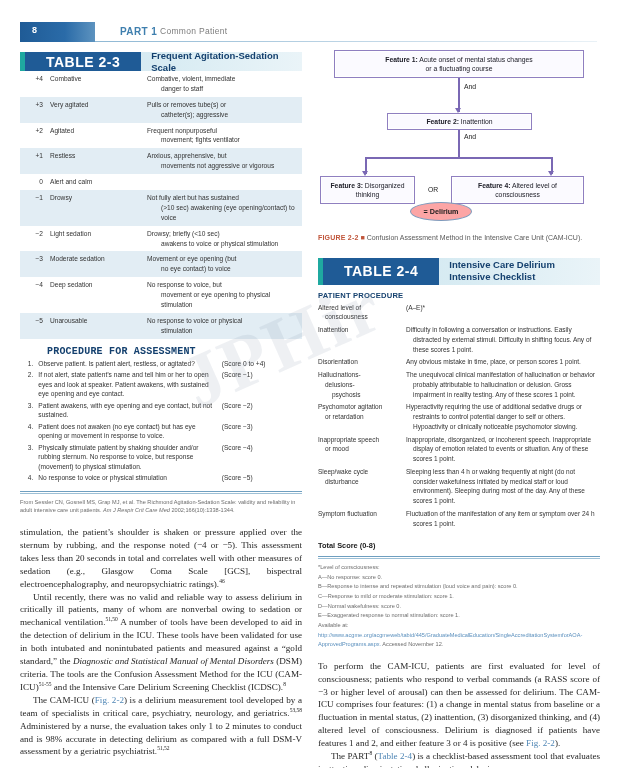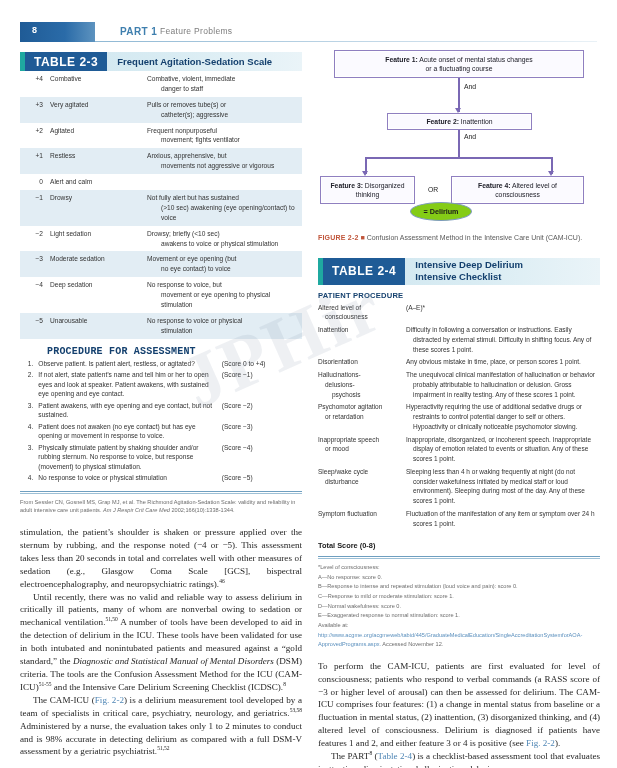--- a/index.html
+++ b/index.html
@@ -46,23 +46,23 @@
   .tbl-head {
     position: relative; height: 19px;
     background: linear-gradient(to right, #cfe6ef 0%, #d9ecf3 55%, #eaf4f8 100%);
     display: flex; align-items: stretch;
   }
   .tbl-head.two { height: 27px; }
   .tbl-accent { width: 5px; background: #1fa9a0; flex: 0 0 5px; }
   .tbl-num {
     background: #1f5b96; color: #fff;
     font-family: "Liberation Sans", sans-serif;
-    font-size: 12px; font-weight: bold; letter-spacing: .5px;
+    font-size: 14px; font-weight: bold; letter-spacing: .5px;
     display: flex; align-items: center; justify-content: center;
-    padding: 0 9px; flex: 0 0 auto;
+    padding: 0 21px; flex: 0 0 auto;
   }
   .tbl-title {
     font-family: "Liberation Sans", sans-serif;
     font-size: 9.5px; font-weight: bold; color: #14406e;
     display: flex; align-items: center;
     padding-left: 10px; line-height: 1.25;
   }
 
   
   .rass { width: 100%; border-collapse: collapse; margin-top: 0; }
@@ -139,21 +139,21 @@
   }
   .arrow {
     position: absolute; width: 0; height: 0;
     border-left: 3.5px solid transparent;
     border-right: 3.5px solid transparent;
     border-top: 5px solid #7a68b4;
   }
   .fellipse {
     position: absolute;
     border: 1.4px solid #7d9bbd;
-    background: #84cc16;
+    background: #fca5a5;
     border-radius: 50%;
     font-family: "Liberation Sans", sans-serif;
     font-size: 7.2px; font-weight: bold; color: #1b1b1b;
     display: flex; align-items: center; justify-content: center;
   }
   .fig-cap {
     font-family: "Liberation Sans", sans-serif;
     font-size: 7px; color: #5a5a5a; line-height: 1.5;
     text-align: justify; margin-top: 6px;
   }
@@ -199,21 +199,21 @@
     white-space: nowrap;
   }
 </style>
 </head>
 <body>
 
 <div class="runhead">
   <div class="runhead-tab"></div>
   <div class="runhead-page">8</div>
   <div class="runhead-part">PART 1</div>
-  <div class="runhead-sect">Feature Problems</div>
+  <div class="runhead-sect">Common Patient</div>
   <div class="runhead-rule"></div>
 </div>
 
 <div class="col-left">
 
   <div class="tbl-head">
     <div class="tbl-accent"></div>
     <div class="tbl-num">TABLE 2-3</div>
     <div class="tbl-title">Frequent Agitation-Sedation Scale</div>
   </div>
@@ -389,21 +389,21 @@
 
   <div class="fig-cap" style="margin-top:8px;">
     <span class="lab">FIGURE 2-2</span>
     <span class="sq">■</span><span> Confusion Assessment Method in the Intensive Care Unit (CAM-ICU).</span>
   </div>
 
   <div class="tbl-head two" style="margin-top:14px;">
     <div class="tbl-accent"></div>
     <div class="tbl-num">TABLE 2-4</div>
     <div class="tbl-title">
-      <div><span>Intensive Deep Delirium</span><br><span>Intensive Checklist</span></div>
+      <div><span>Intensive Care Delirium</span><br><span>Intensive Checklist</span></div>
     </div>
   </div>
 
   <div class="sec-head">PATIENT PROCEDURE</div>
   <table class="icdsc">
     <tbody>
         <tr>
           <td class="term">Altered level of<span class="ind">consciousness</span></td>
           <td class="def">
             <span class="ind">(A–E)*</span>

